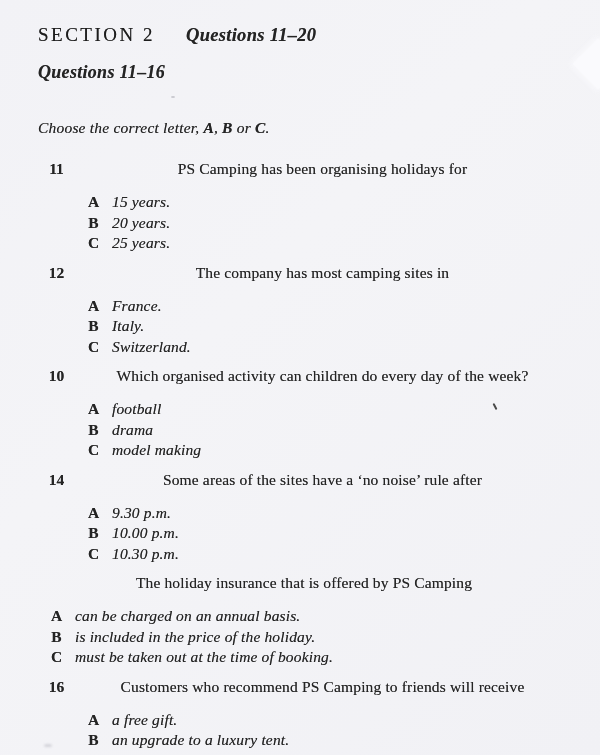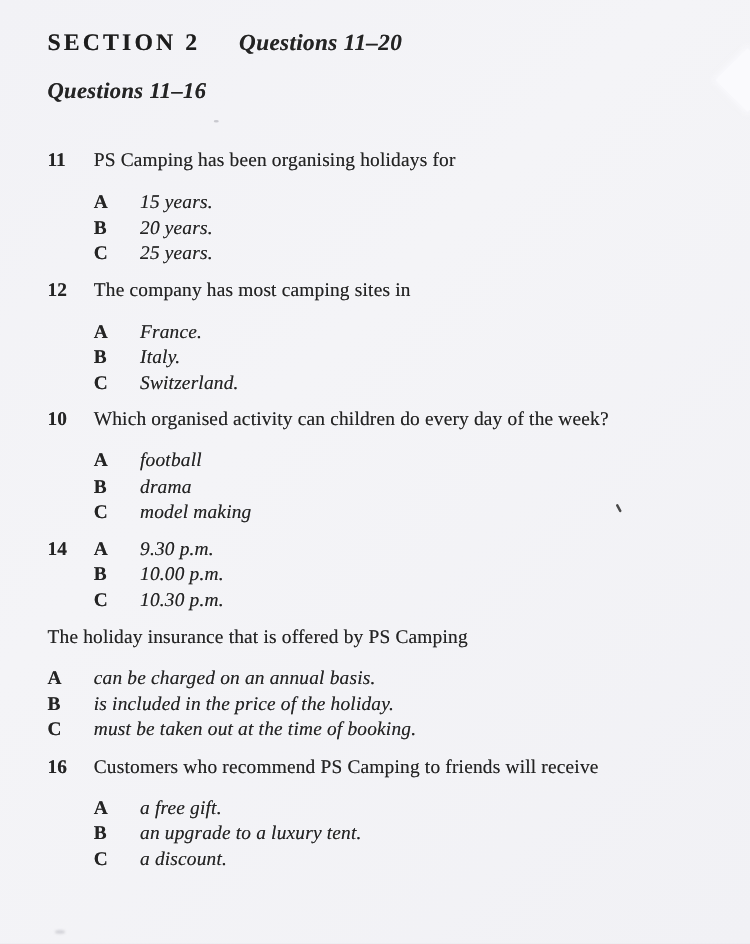--- a/index.html
+++ b/index.html
@@ -22,21 +22,21 @@
   }
 
   
   .header-row {
     display: flex;
     align-items: baseline;
     margin-bottom: 16px;
   }
   .section-title {
     font-size: 19px;
-    font-weight: bold;
+    font-weight: normal;
     letter-spacing: 2.5px;
     color: #1d1d1d;
     text-align: right;
   }
   .section-range {
     font-size: 18.5px;
     font-weight: bold;
     font-style: italic;
     margin-left: 31px;
     letter-spacing: 0.3px;
@@ -55,20 +55,21 @@
     letter-spacing: 0.2px;
   }
   .instruction .bold-letter {
     font-weight: bold;
   }
 
   
   .question {
     display: flex;
     margin-bottom: 9px;
+    text-align: center;
   }
   .q-num {
     flex: 0 0 37px;
     font-weight: bold;
     font-size: 15.5px;
     line-height: 20px;
   }
   .q-body {
     flex: 1;
   }
@@ -143,20 +144,21 @@
   <div class="artifact-tick"></div>
   <div class="artifact-smudge"></div>
 
   <div class="header-row">
     <span class="section-title">SECTION 2</span>
     <span class="section-range">Questions 11–20</span>
   </div>
 
   <div class="subsection-title">Questions 11–16</div>
 
+  <div class="instruction"><span>Choose the correct letter, </span><span class="bold-letter">A</span><span>, </span><span class="bold-letter">B</span><span> or </span><span class="bold-letter">C</span><span>.</span></div>
 
   <div class="question">
     <div class="q-num">11</div>
     <div class="q-body">
       <div class="q-stem">PS Camping has been organising holidays for</div>
       <div class="option">
         <span class="opt-letter">A</span>
         <span class="opt-text">15 years.</span>
       </div>
       <div class="option">
@@ -204,20 +206,21 @@
       <div class="option">
         <span class="opt-letter">C</span>
         <span class="opt-text">model making</span>
       </div>
     </div>
   </div>
 
   <div class="question">
     <div class="q-num">14</div>
     <div class="q-body">
+      <div class="q-stem">Some areas of the sites have a ‘no noise’ rule after</div>
       <div class="option">
         <span class="opt-letter">A</span>
         <span class="opt-text">9.30 p.m.</span>
       </div>
       <div class="option">
         <span class="opt-letter">B</span>
         <span class="opt-text">10.00 p.m.</span>
       </div>
       <div class="option">
         <span class="opt-letter">C</span>

